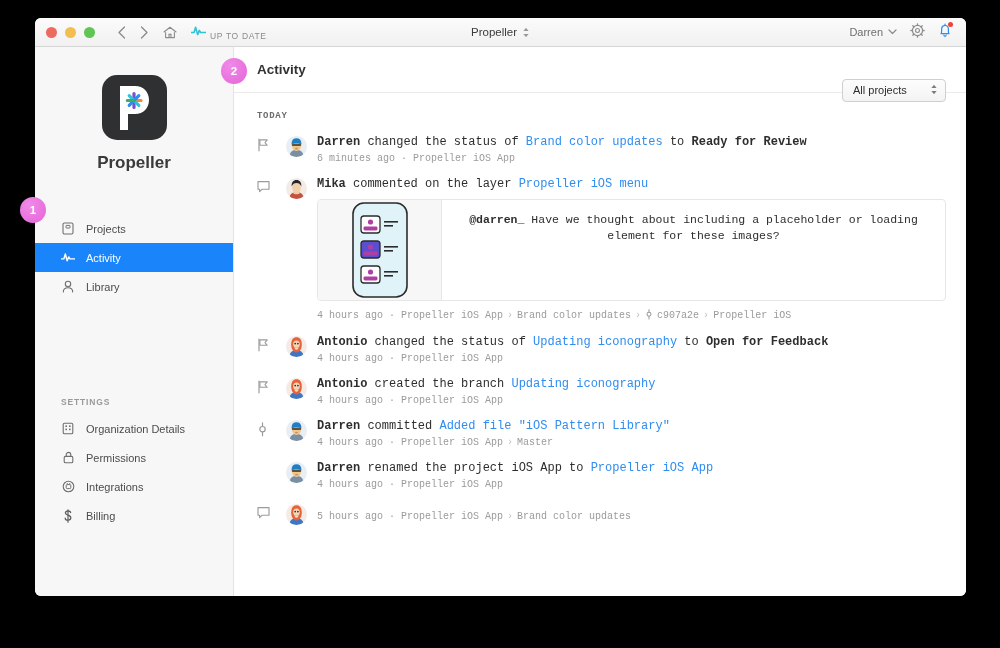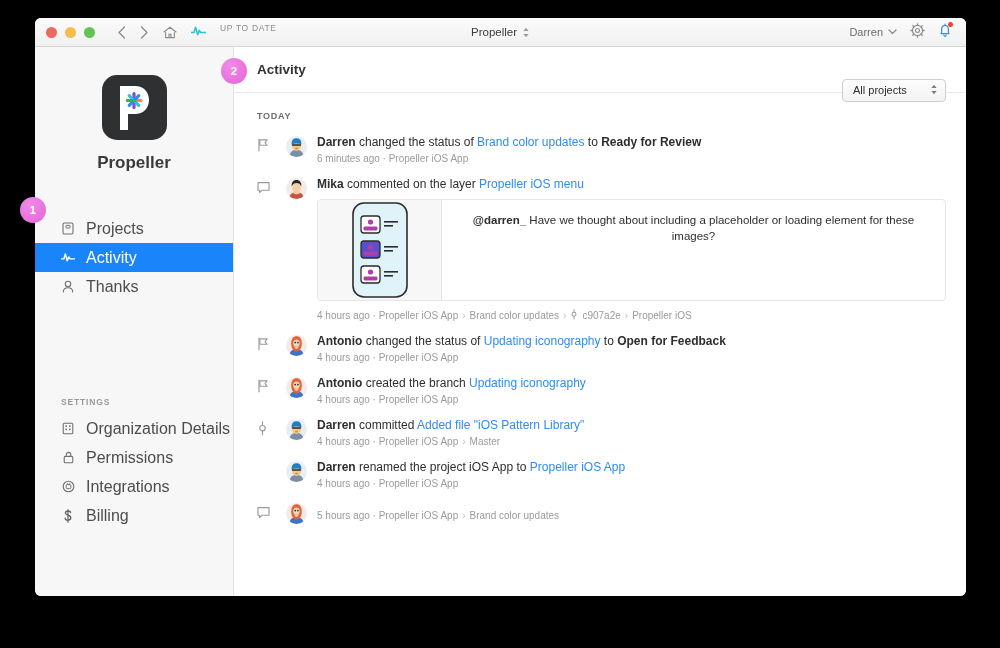--- a/index.html
+++ b/index.html
@@ -32,21 +32,21 @@
   .traffic { display: flex; gap: 8px; padding-left: 11px; }
   .dot { width: 11px; height: 11px; border-radius: 50%; }
   .dot.r { background: #ec6a5f; }
   .dot.y { background: #f4be4f; }
   .dot.g { background: #61c454; }
 
   .navgroup { display: flex; align-items: center; gap: 14px; margin-left: 22px; }
   .chev { color: #8b8b8b; }
   .home-icon svg, .chev svg { display: block; }
 
-  .status-pill { display: flex; align-items: flex-start; gap: 14px; margin-left: 14px; }
+  .status-pill { display: flex; align-items: flex-end; gap: 4px; margin-left: 14px; }
   .status-text {
     font-size: 8.5px; letter-spacing: .08em;
     color: #8b8b8b; font-weight: 500;
   }
 
   .tb-center {
     position: absolute; left: 0; right: 0;
     display: flex; align-items: center; justify-content: center;
     gap: 5px; pointer-events: none;
   }
@@ -85,21 +85,21 @@
   }
   .brand-name {
     margin-top: 13px; font-size: 17px;
     font-weight: bold; color: #3a3a3a;
   }
 
   .nav { margin-top: 41px; }
   .nav-item {
     display: flex; align-items: center; gap: 11px;
     height: 29px; padding-left: 26px;
-    font-size: 16px; color: #4c4c4c;
+    font-size: 11px; color: #4c4c4c;
   }
   .nav-item.active { background: #1a85fb; color: #fff; }
   .nav-item .ico { width: 14px; display: flex; justify-content: center; }
 
   .settings-head {
     margin: 96px 0 7px 26px;
     font-size: 8.5px; letter-spacing: .1em;
     color: #9a9a9a; font-weight: 600;
   }
 
@@ -116,21 +116,21 @@
     margin-left: auto;
     display: flex; align-items: center; gap: 20px;
     height: 23px; padding: 0 7px 0 10px;
     background: linear-gradient(#fdfdfd,#f3f3f3);
     border: 1px solid #cfcfcf; border-radius: 4px;
     font-size: 11px; color: #2d2d2d;
     min-width: 104px;
     margin-top: 41px;
   }
 
-  .feed { flex: 1; overflow: hidden; padding: 0 20px 0 23px; }
+  .feed { flex: 1; overflow: hidden; padding: 0 20px 0 23px; font-family: Liberation Mono, monospace; }
   .day-label {
     margin: 18px 0 8px 0;
     font-size: 9px; letter-spacing: .08em;
     color: #6d6d6d; font-weight: 600;
   }
 
   .row { display: flex; padding: 6px 0 7px 0; }
   .row-icon { width: 29px; flex: 0 0 29px; padding-top: 3px; }
   .avatar {
     width: 21px; height: 21px; flex: 0 0 21px;
@@ -312,21 +312,21 @@
           <span>Activity</span>
         </div>
 
         <div class="nav-item">
           <span class="ico">
             <svg width="12" height="13" viewBox="0 0 12 13">
                 <circle cx="6" cy="4" r="2.7" fill="none" stroke="#6f6f6f" stroke-width="1.1"></circle>
                 <path d="M1.3 12C1.3 9.3 3.4 7.7 6 7.7C8.6 7.7 10.7 9.3 10.7 12" fill="none" stroke="#6f6f6f" stroke-width="1.1" stroke-linecap="round"></path>
               </svg>
           </span>
-          <span>Thanks</span>
+          <span>Library</span>
         </div>
       </div>
 
       <div class="settings-head">SETTINGS</div>
 
       <div>
         <div class="nav-item">
           <span class="ico">
             <svg width="12" height="13" viewBox="0 0 12 13">
                 <rect x="1.2" y="1.2" width="9.6" height="10.6" rx="1.3" fill="none" stroke="#6f6f6f" stroke-width="1.1"></rect>

